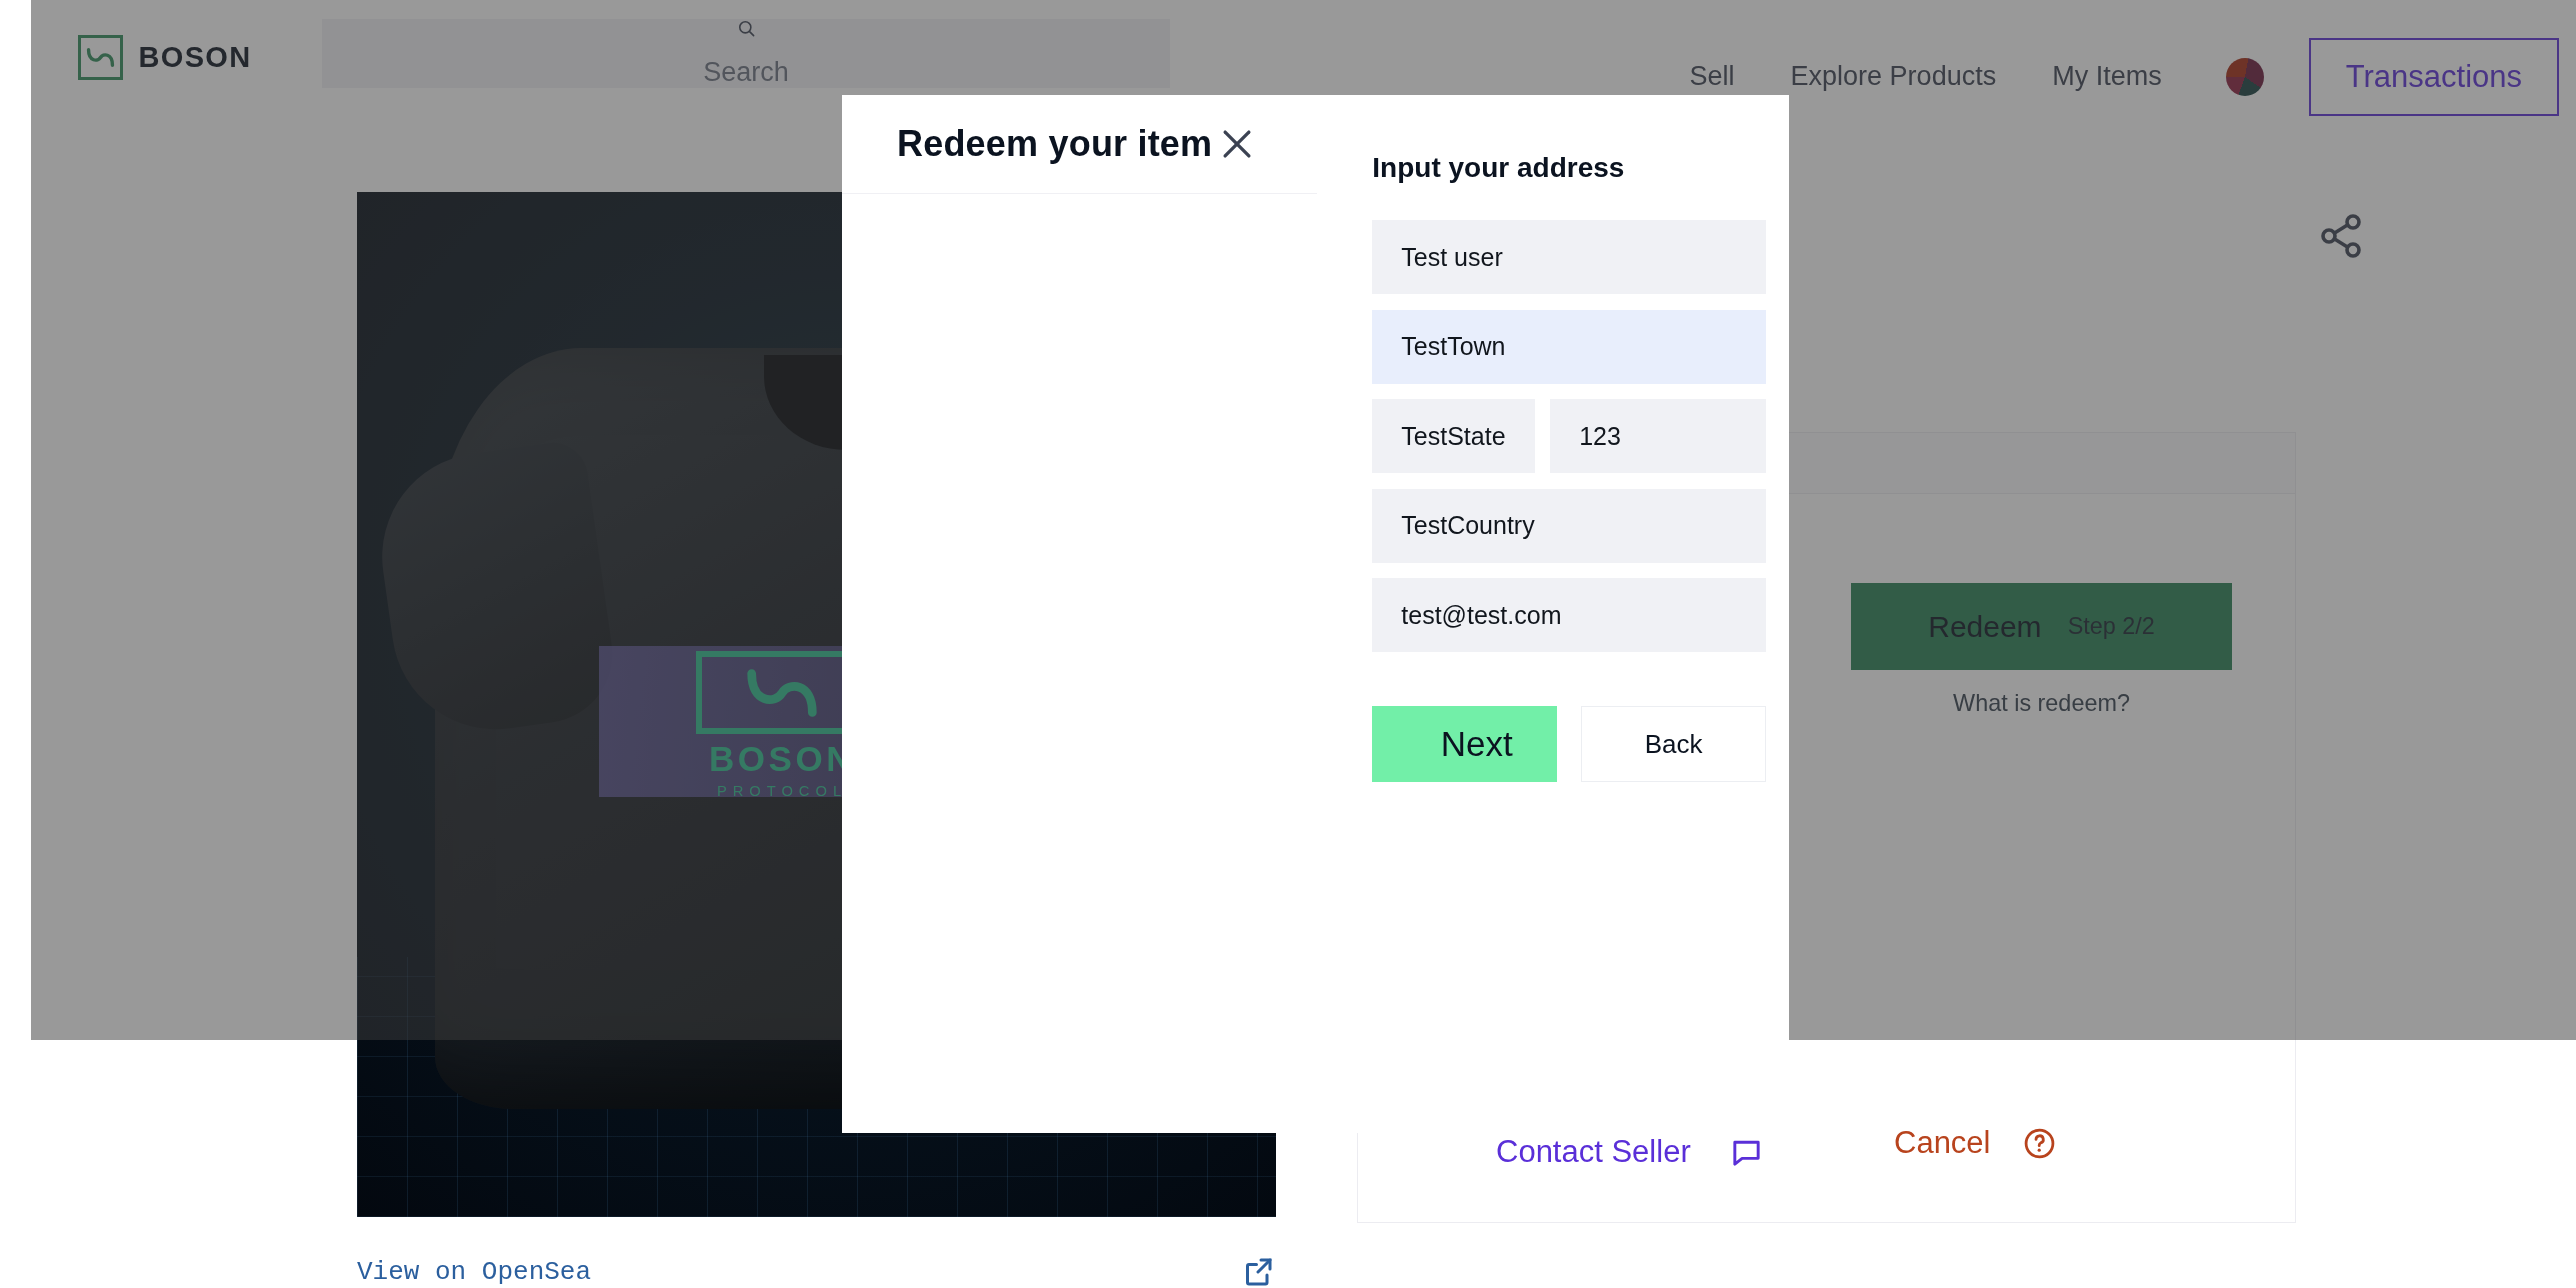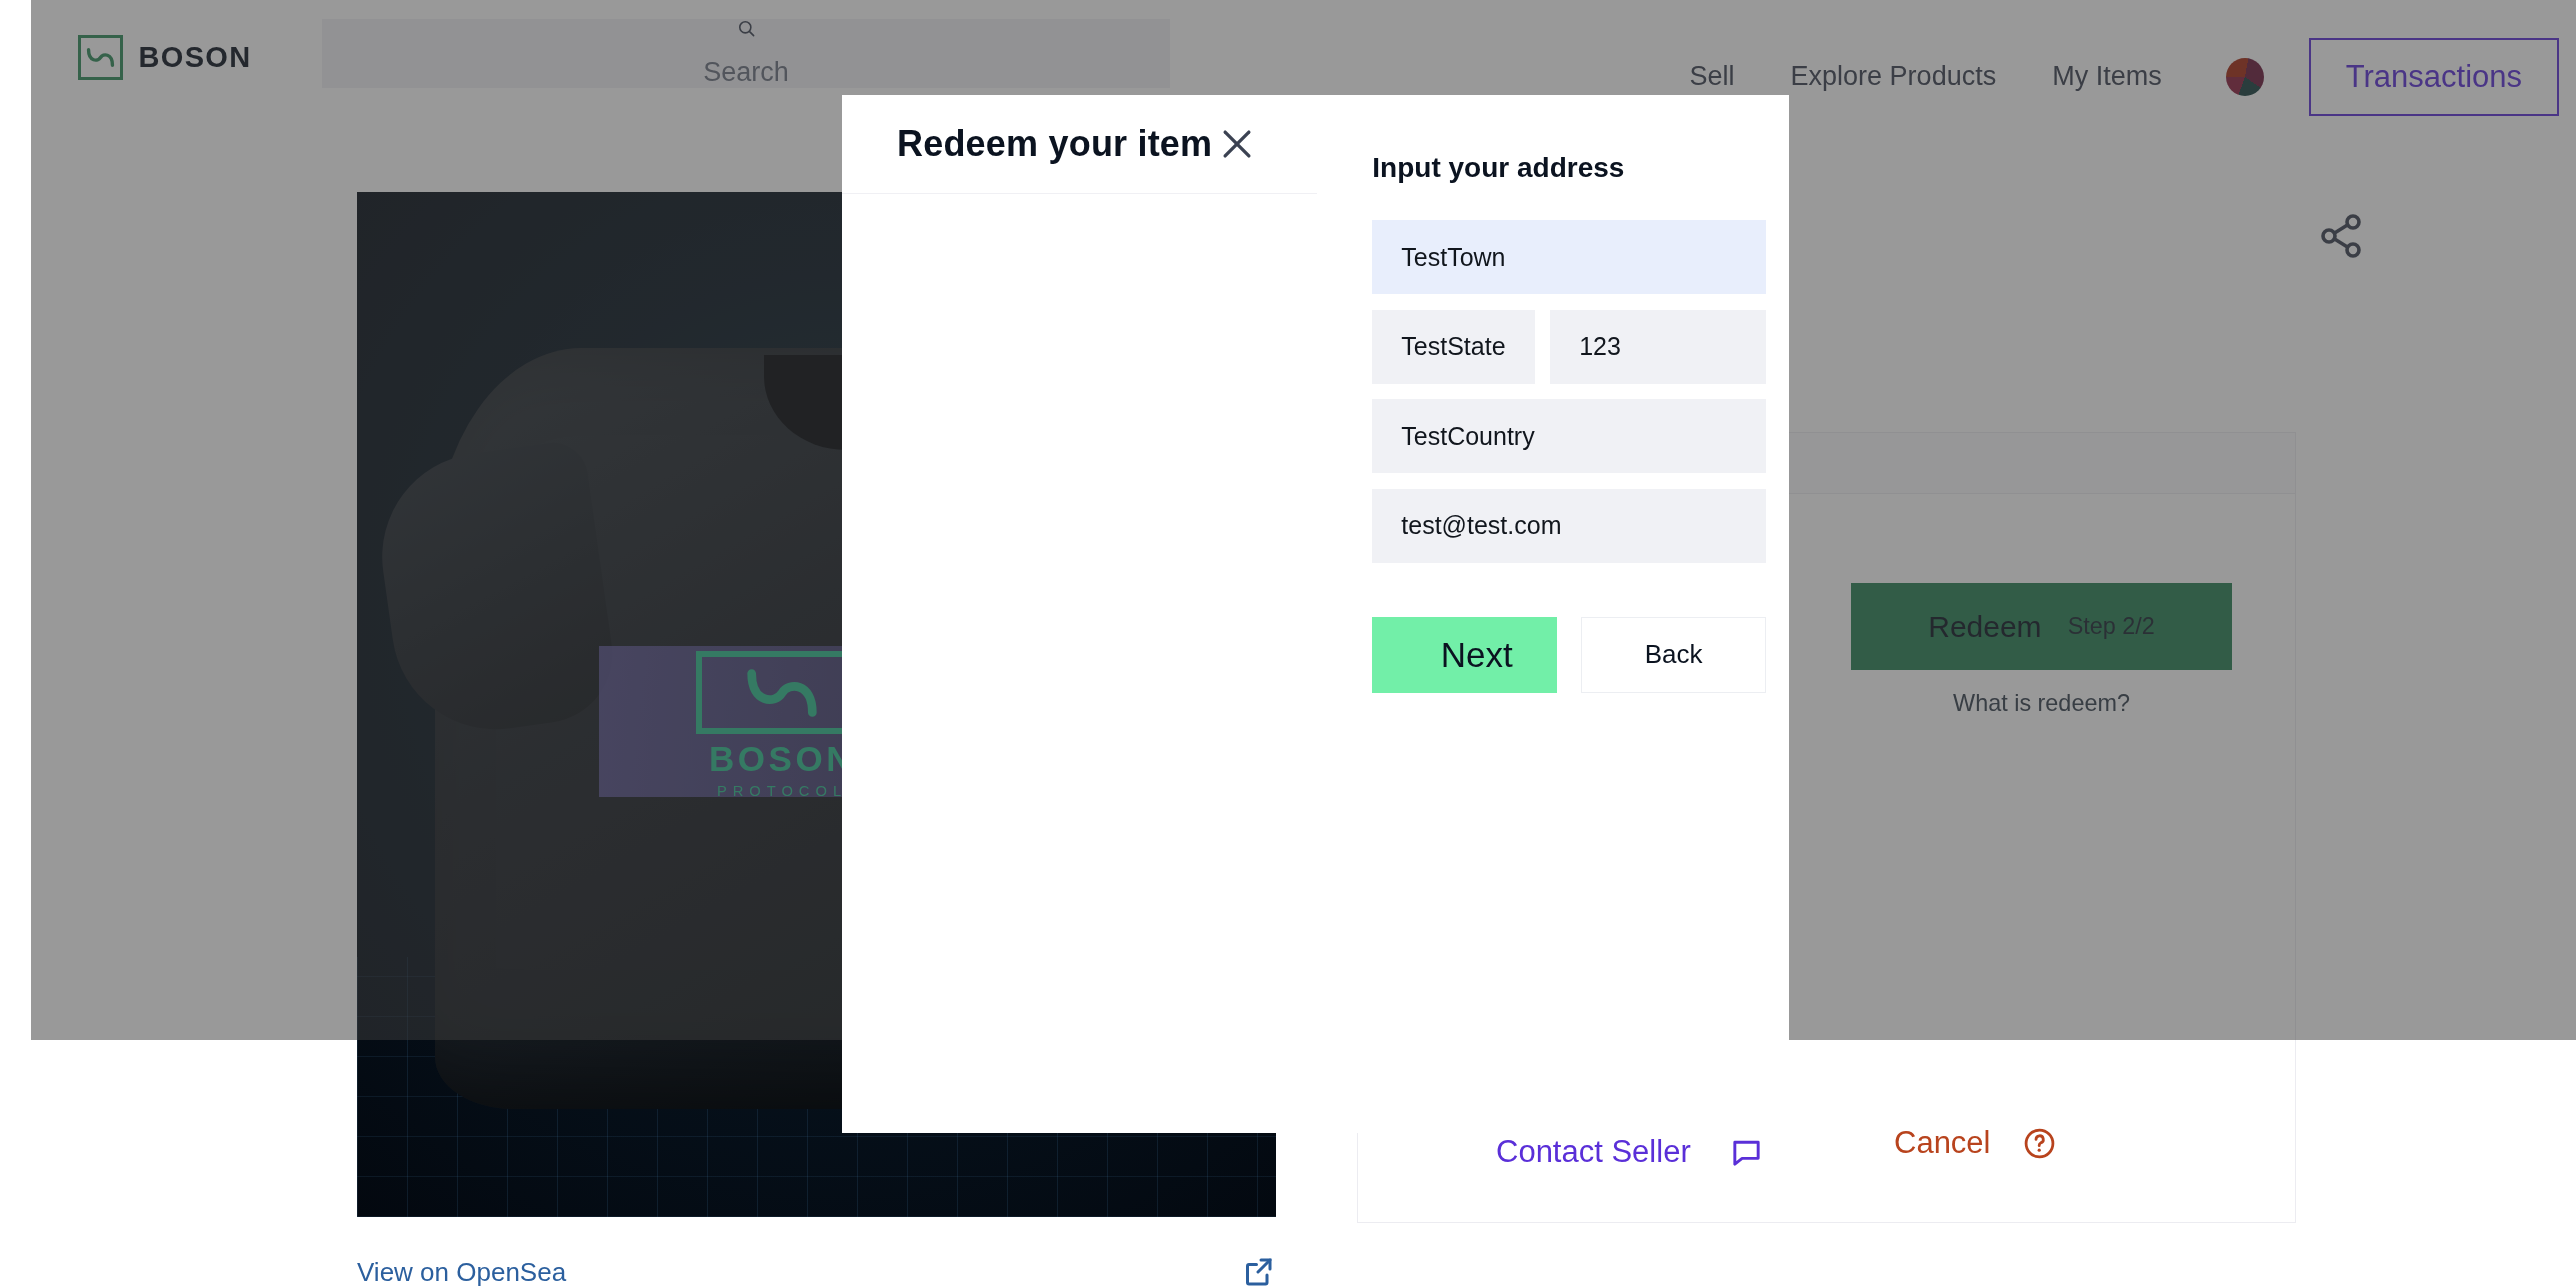--- a/index.html
+++ b/index.html
@@ -198,21 +198,21 @@
 
   .opensea-row {
     position: absolute;
     left: 326px; top: 1120px;
     width: 919px; height: 62px;
     display: flex; align-items: center;
     justify-content: space-between;
     cursor: pointer;
   }
   .opensea-label {
-    font-size: 26px; color: #2B5F9E;
+    font-size: 26px; color: #2B5F9E; font-family: Liberation Mono, monospace;
   }
 
   
   .detail-card {
     position: absolute;
     left: 1326px; top: 311px;
     width: 939px; height: 791px;
     background: #ffffff;
     border: 0.9px solid #ececf1;
   }
@@ -519,20 +519,21 @@
         <svg width="38" height="38" viewBox="0 0 24 24" aria-hidden="true">
           <line x1="4.5" y1="4.5" x2="19.5" y2="19.5" stroke="#3b4252" stroke-width="2.1" stroke-linecap="round"></line>
           <line x1="19.5" y1="4.5" x2="4.5" y2="19.5" stroke="#3b4252" stroke-width="2.1" stroke-linecap="round"></line>
         </svg>
       </div>
     </div>
 
     <div class="modal-body">
       <div class="section-title">Input your address</div>
 
+      <div class="field" placeholder="Name">Test user</div>
       <div class="field blue" placeholder="City">TestTown</div>
 
       <div class="field-row">
         <div class="field grow" placeholder="State">TestState</div>
         <div class="field small" placeholder="Zip">123</div>
       </div>
 
       <div class="field" placeholder="Country">TestCountry</div>
       <div class="field" placeholder="Email">test@test.com</div>
 

